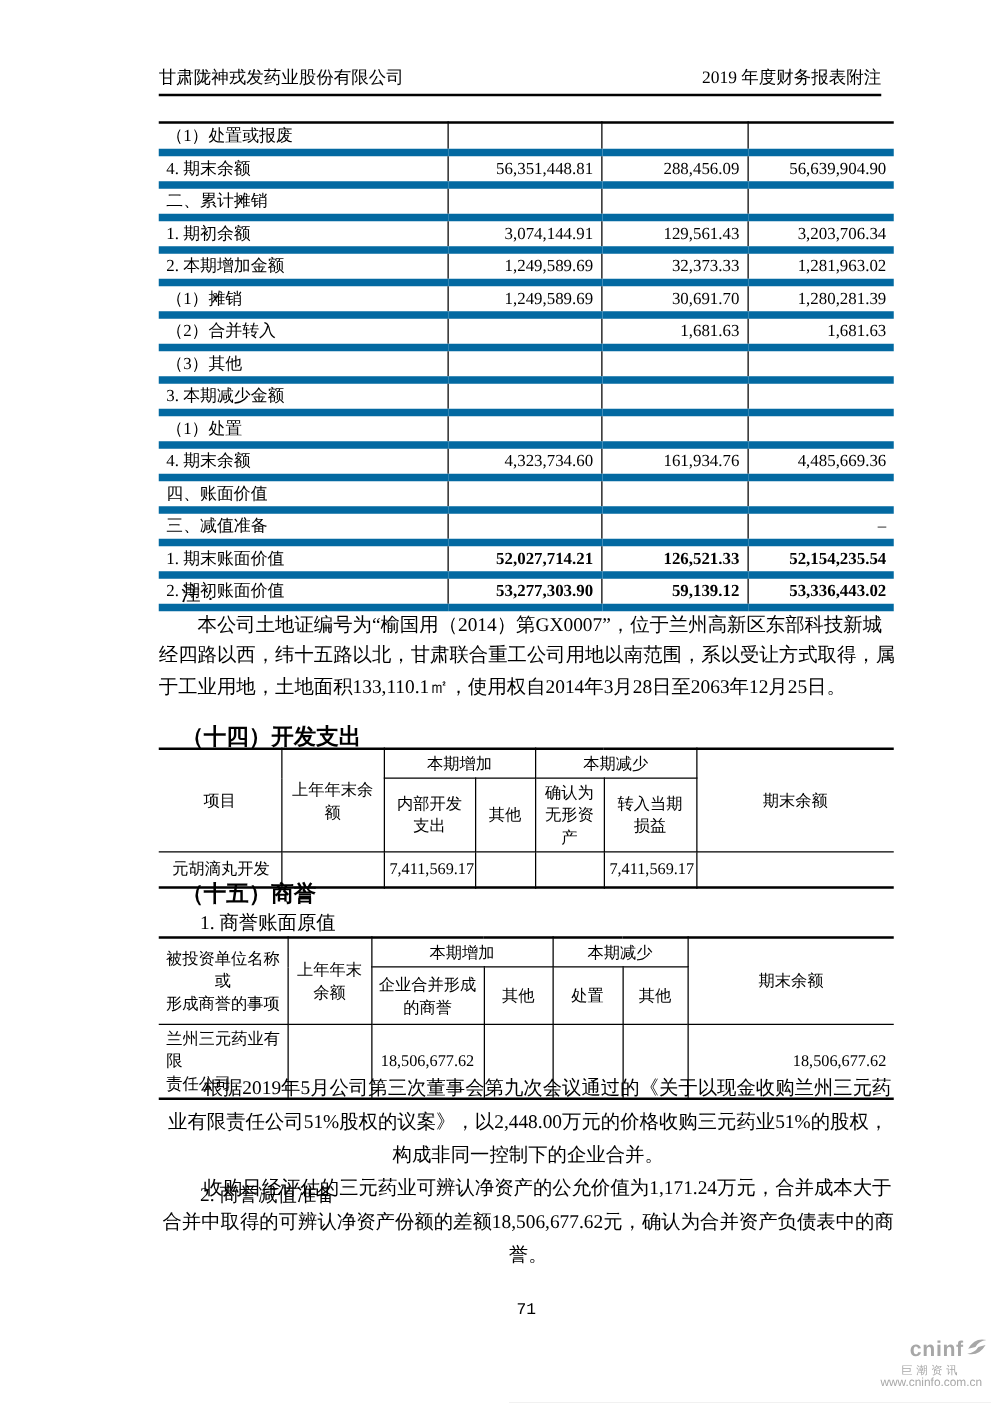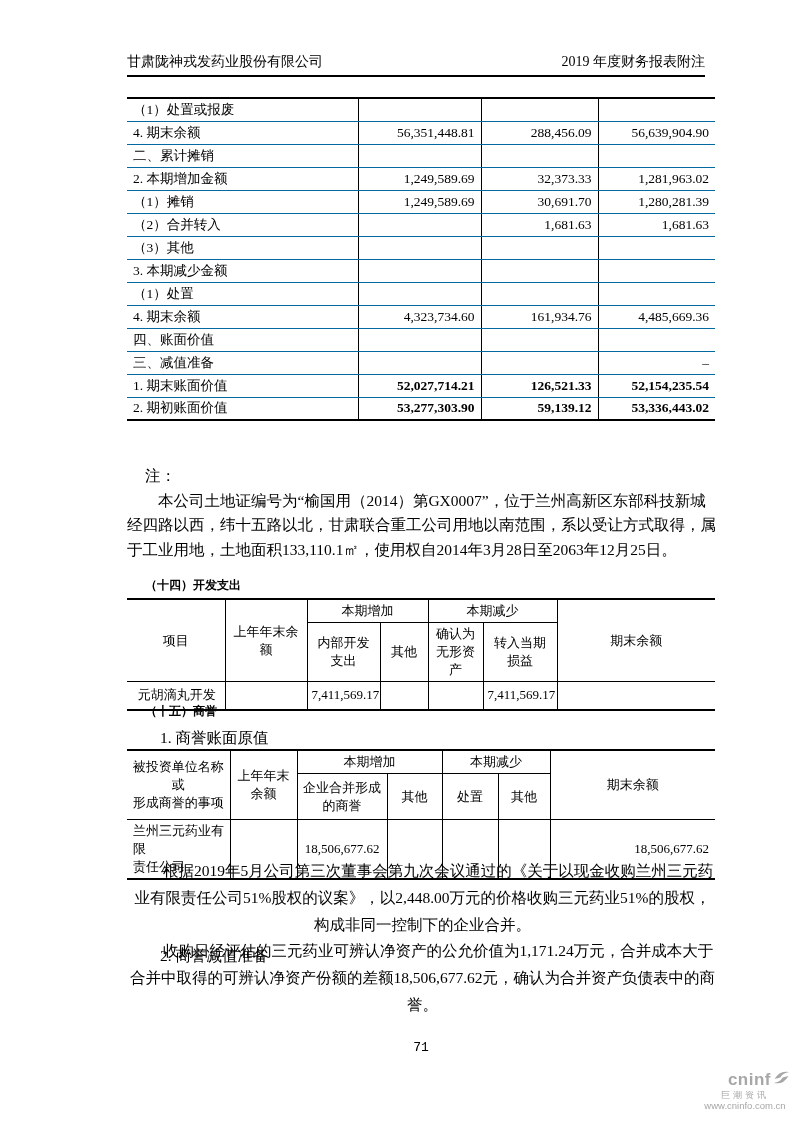--- a/index.html
+++ b/index.html
@@ -14,31 +14,31 @@
     position:absolute; left:127px; top:53px; width:578px;
     display:flex; justify-content:space-between; align-items:flex-end;
     border-bottom:2px solid #000; padding-bottom:4px; font-size:14px;
   }
   
   table { border-collapse:collapse; table-layout:fixed; }
   .thick { border-top:2.5px solid #000; border-bottom:2.5px solid #000; }
   .preline { white-space:pre-line; }
   
   .amort { position:absolute; left:127px; top:97px; width:588px; font-size:13.5px; }
-  .amort td { border-bottom:1px solid #0369a1; height:23px; padding:1px 6px; vertical-align:middle; }
+  .amort td { border-bottom:6px solid #0369a1; height:23px; padding:1px 6px; vertical-align:middle; }
   .amort td + td { border-left:1px solid #000; }
   .amort .num { text-align:right; }
   .amort tr.boldnum .num { font-weight:bold; }
   
   .note { position:absolute; left:127px; top:464px; width:591px; font-size:15.5px; line-height:24.5px; }
   .note .note-label { margin-left:18px; display:block; }
   .note p { text-indent:2em; }
   
   .sec-title {
-    position:absolute; left:145px; font-size:12px; font-weight:bold;
+    position:absolute; left:145px; font-size:18px; font-weight:bold;
     font-family:"Liberation Sans","DejaVu Sans",sans-serif;
   }
   .sub-head { position:absolute; left:160px; font-size:15.5px; }
   
   .dev { position:absolute; left:127px; top:598px; width:588px; font-size:13px; }
   .dev th, .dev td { border:1px solid #000; padding:2px 4px; vertical-align:middle; }
   .dev tr > *:first-child { border-left:none; }
   .dev tr > *:last-child { border-right:none; }
   .dev th { font-weight:normal; text-align:center; }
   .dev .h1 th { height:22px; }
@@ -106,20 +106,26 @@
         <td class="lbl">4. 期末余额</td>
         <td class="num">56,351,448.81</td>
         <td class="num">288,456.09</td>
         <td class="num">56,639,904.90</td>
       </tr>
       <tr>
         <td class="lbl">二、累计摊销</td>
         <td class="num"></td>
         <td class="num"></td>
         <td class="num"></td>
+      </tr>
+      <tr>
+        <td class="lbl">1. 期初余额</td>
+        <td class="num">3,074,144.91</td>
+        <td class="num">129,561.43</td>
+        <td class="num">3,203,706.34</td>
       </tr>
       <tr>
         <td class="lbl">2. 本期增加金额</td>
         <td class="num">1,249,589.69</td>
         <td class="num">32,373.33</td>
         <td class="num">1,281,963.02</td>
       </tr>
       <tr>
         <td class="lbl">（1）摊销</td>
         <td class="num">1,249,589.69</td>

